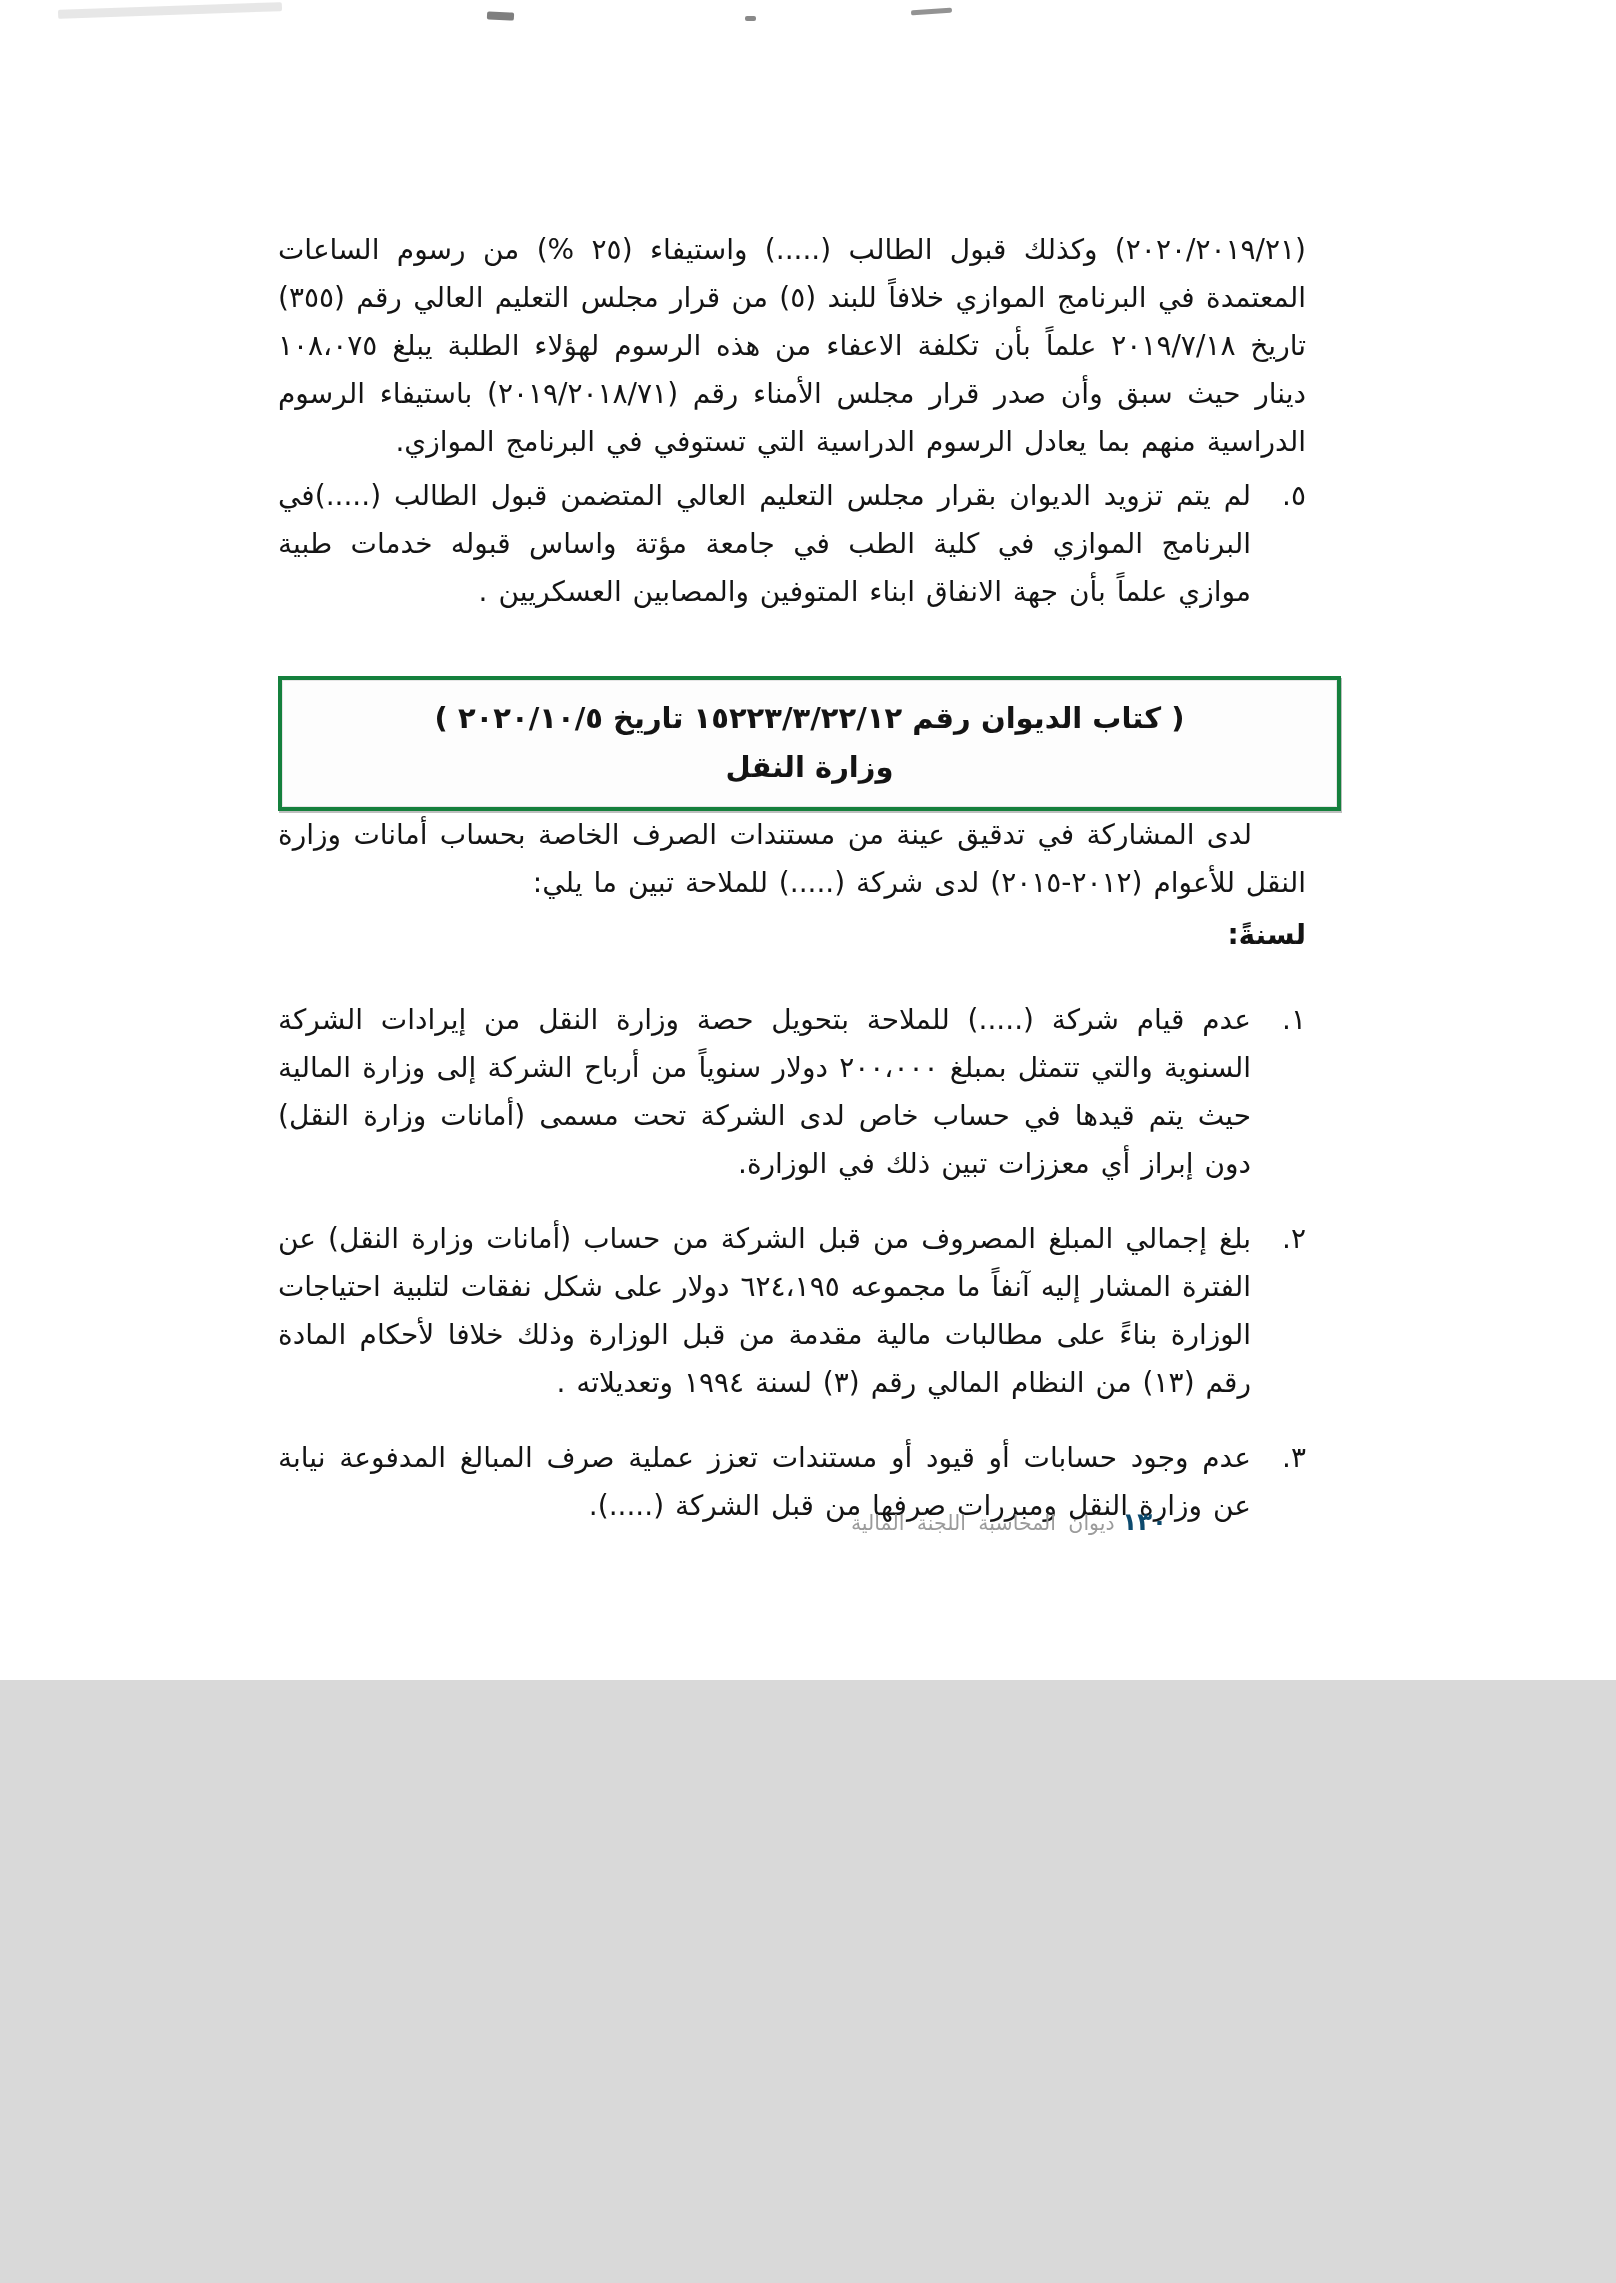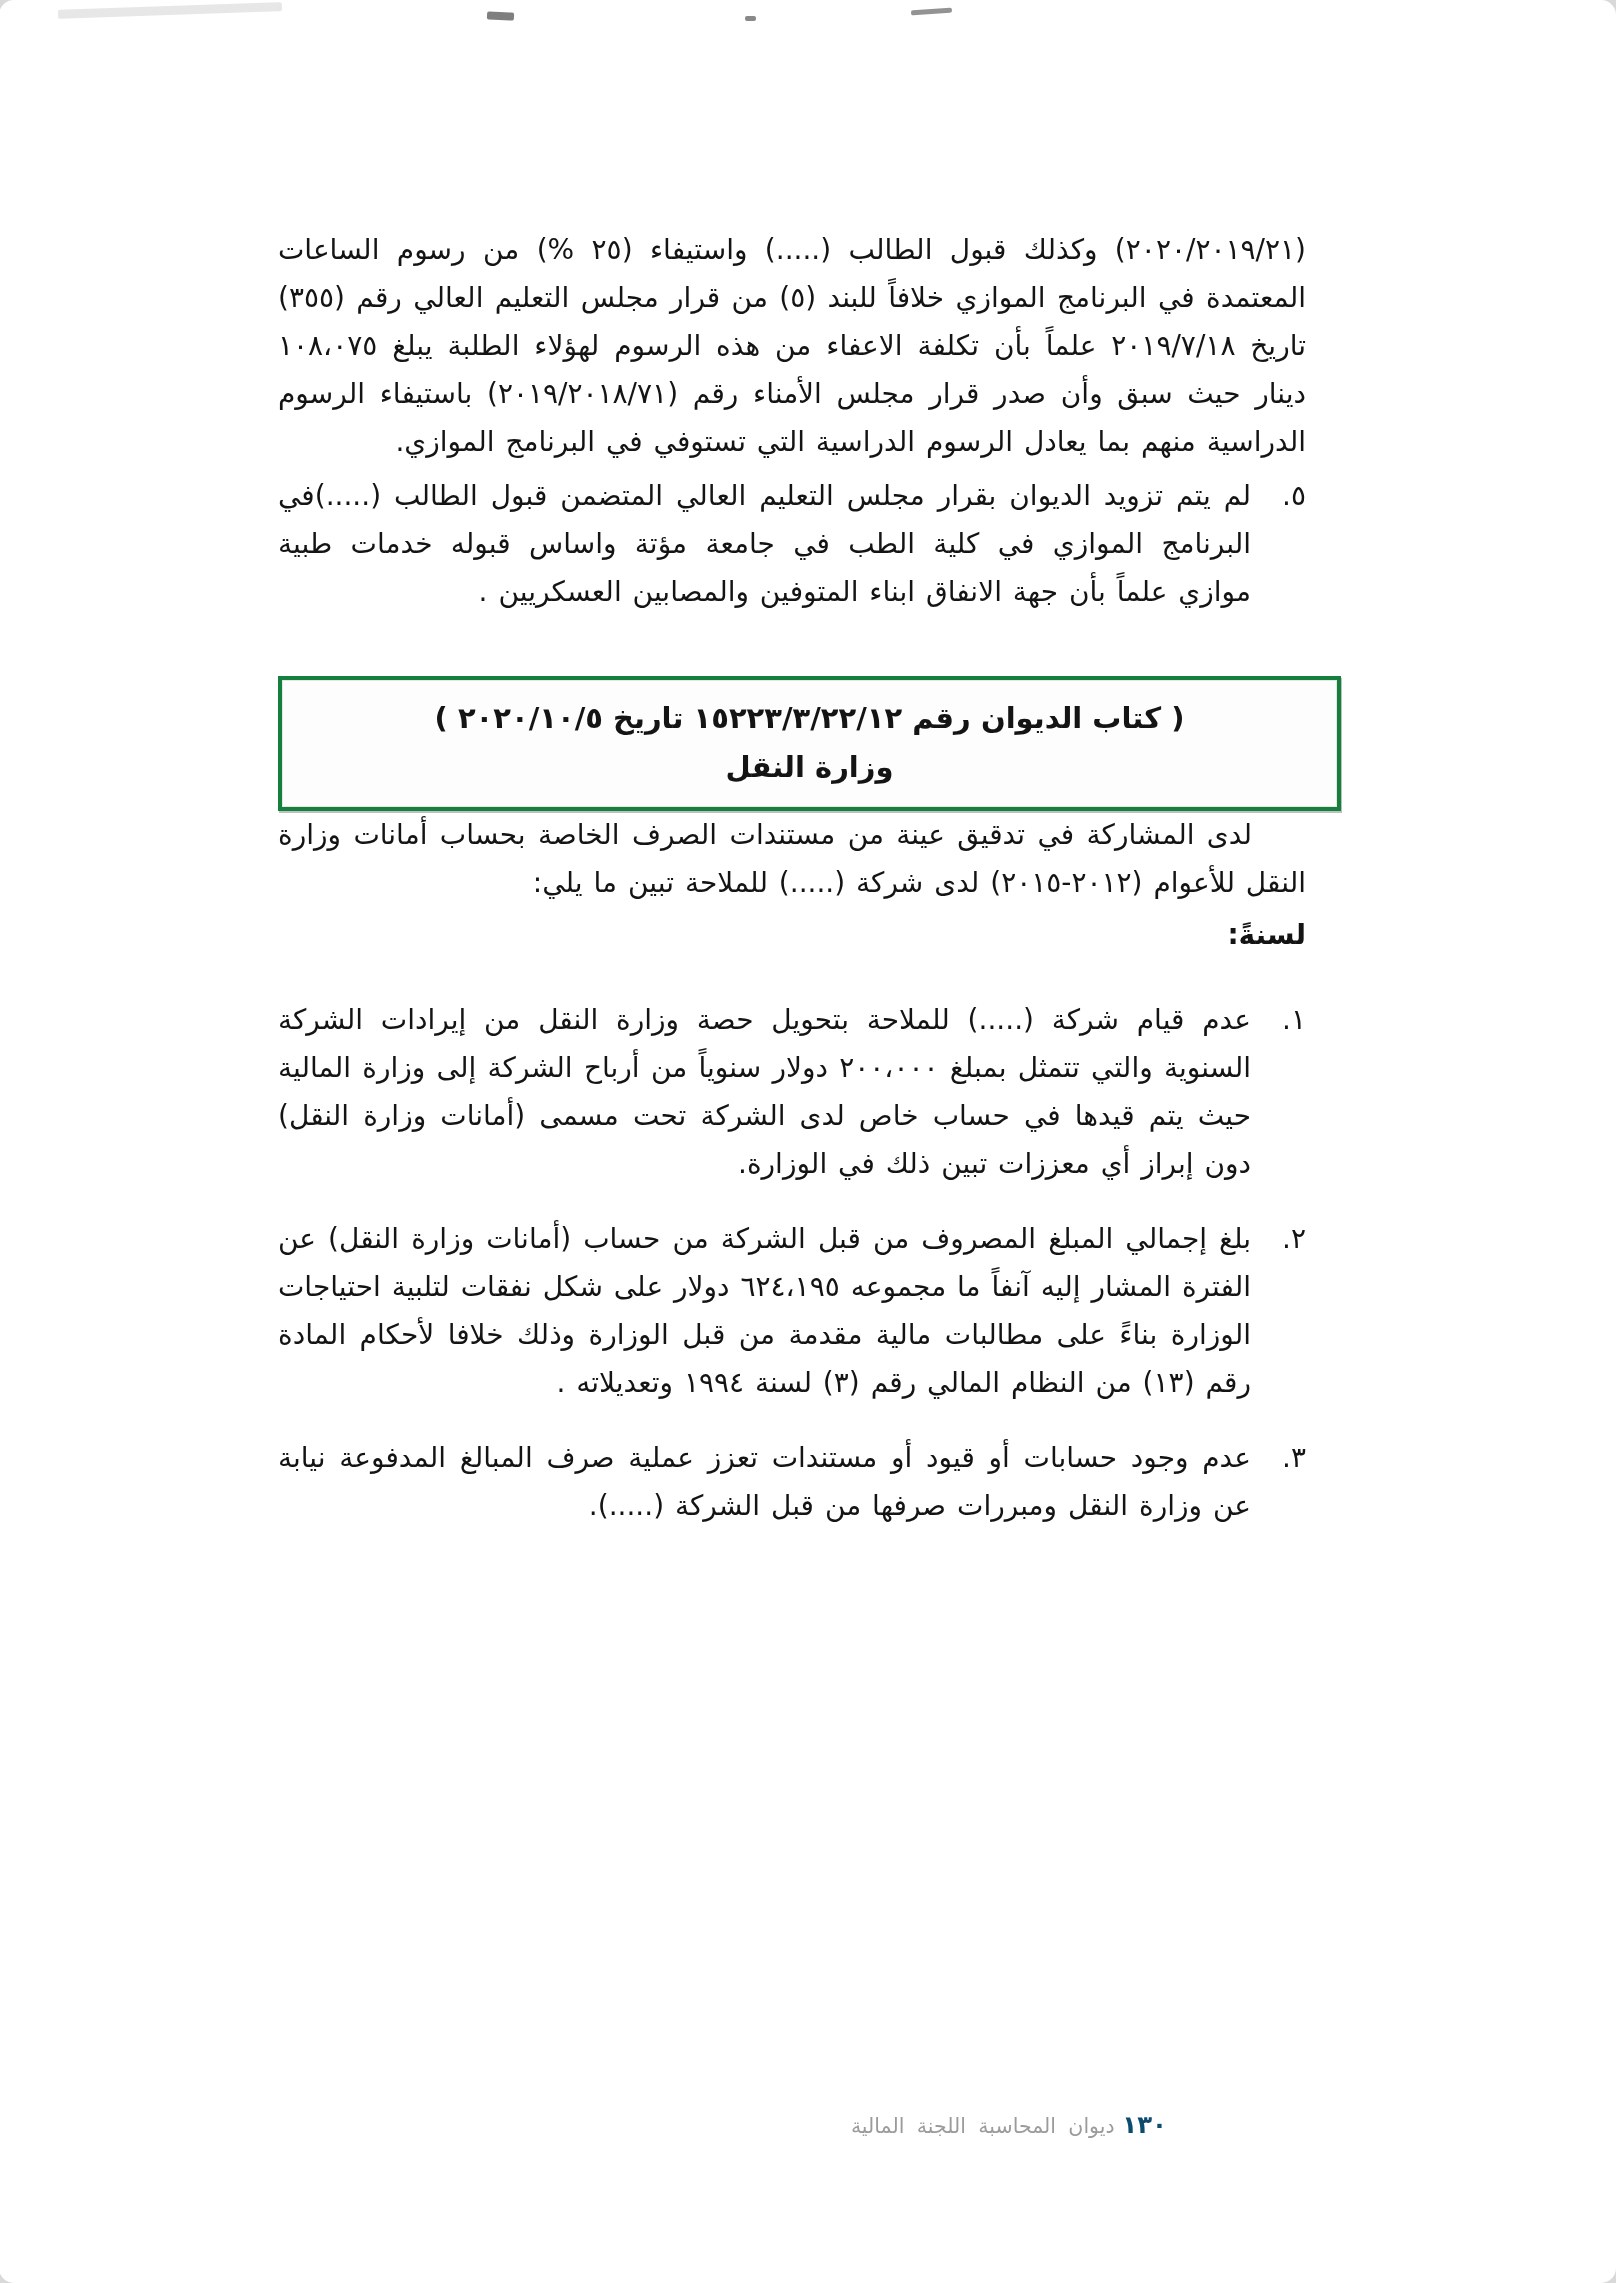--- a/index.html
+++ b/index.html
@@ -1,28 +1,27 @@
 <!DOCTYPE html>
 <html lang="ar" dir="rtl"><head>
 <meta charset="utf-8">
 <style>
   * { box-sizing: border-box; }
   html, body { margin: 0; padding: 0; background: #d9d9d9; }
 
   .page {
     position: relative;
     width: 1617px;
-    height: 2283px;
+    height: 1680px;
     margin: 0 auto;
     background: #ffffff;
     font-family: "DejaVu Sans", sans-serif;
     direction: rtl;
     color: #141414;
     overflow: hidden;
-    border-radius: 15px;
   }
 
   
   .artifact { position: absolute; background: #3a3a3a; border-radius: 2px; }
   .artifact.a1 { left: 59px;  top: 5.9px;  width: 224px; height: 8.8px; opacity: .12; transform: rotate(-2deg); }
   .artifact.a2 { left: 488px; top: 11.7px; width: 27px;  height: 7.8px; opacity: .65; transform: rotate(3deg); }
   .artifact.a3 { left: 746px; top: 15.6px; width: 10.7px;  height: 5.9px; opacity: .6; }
   .artifact.a4 { left: 912px; top: 8.8px;  width: 41px;  height: 4.9px; opacity: .55; transform: rotate(-4deg); }
 
   .content {

